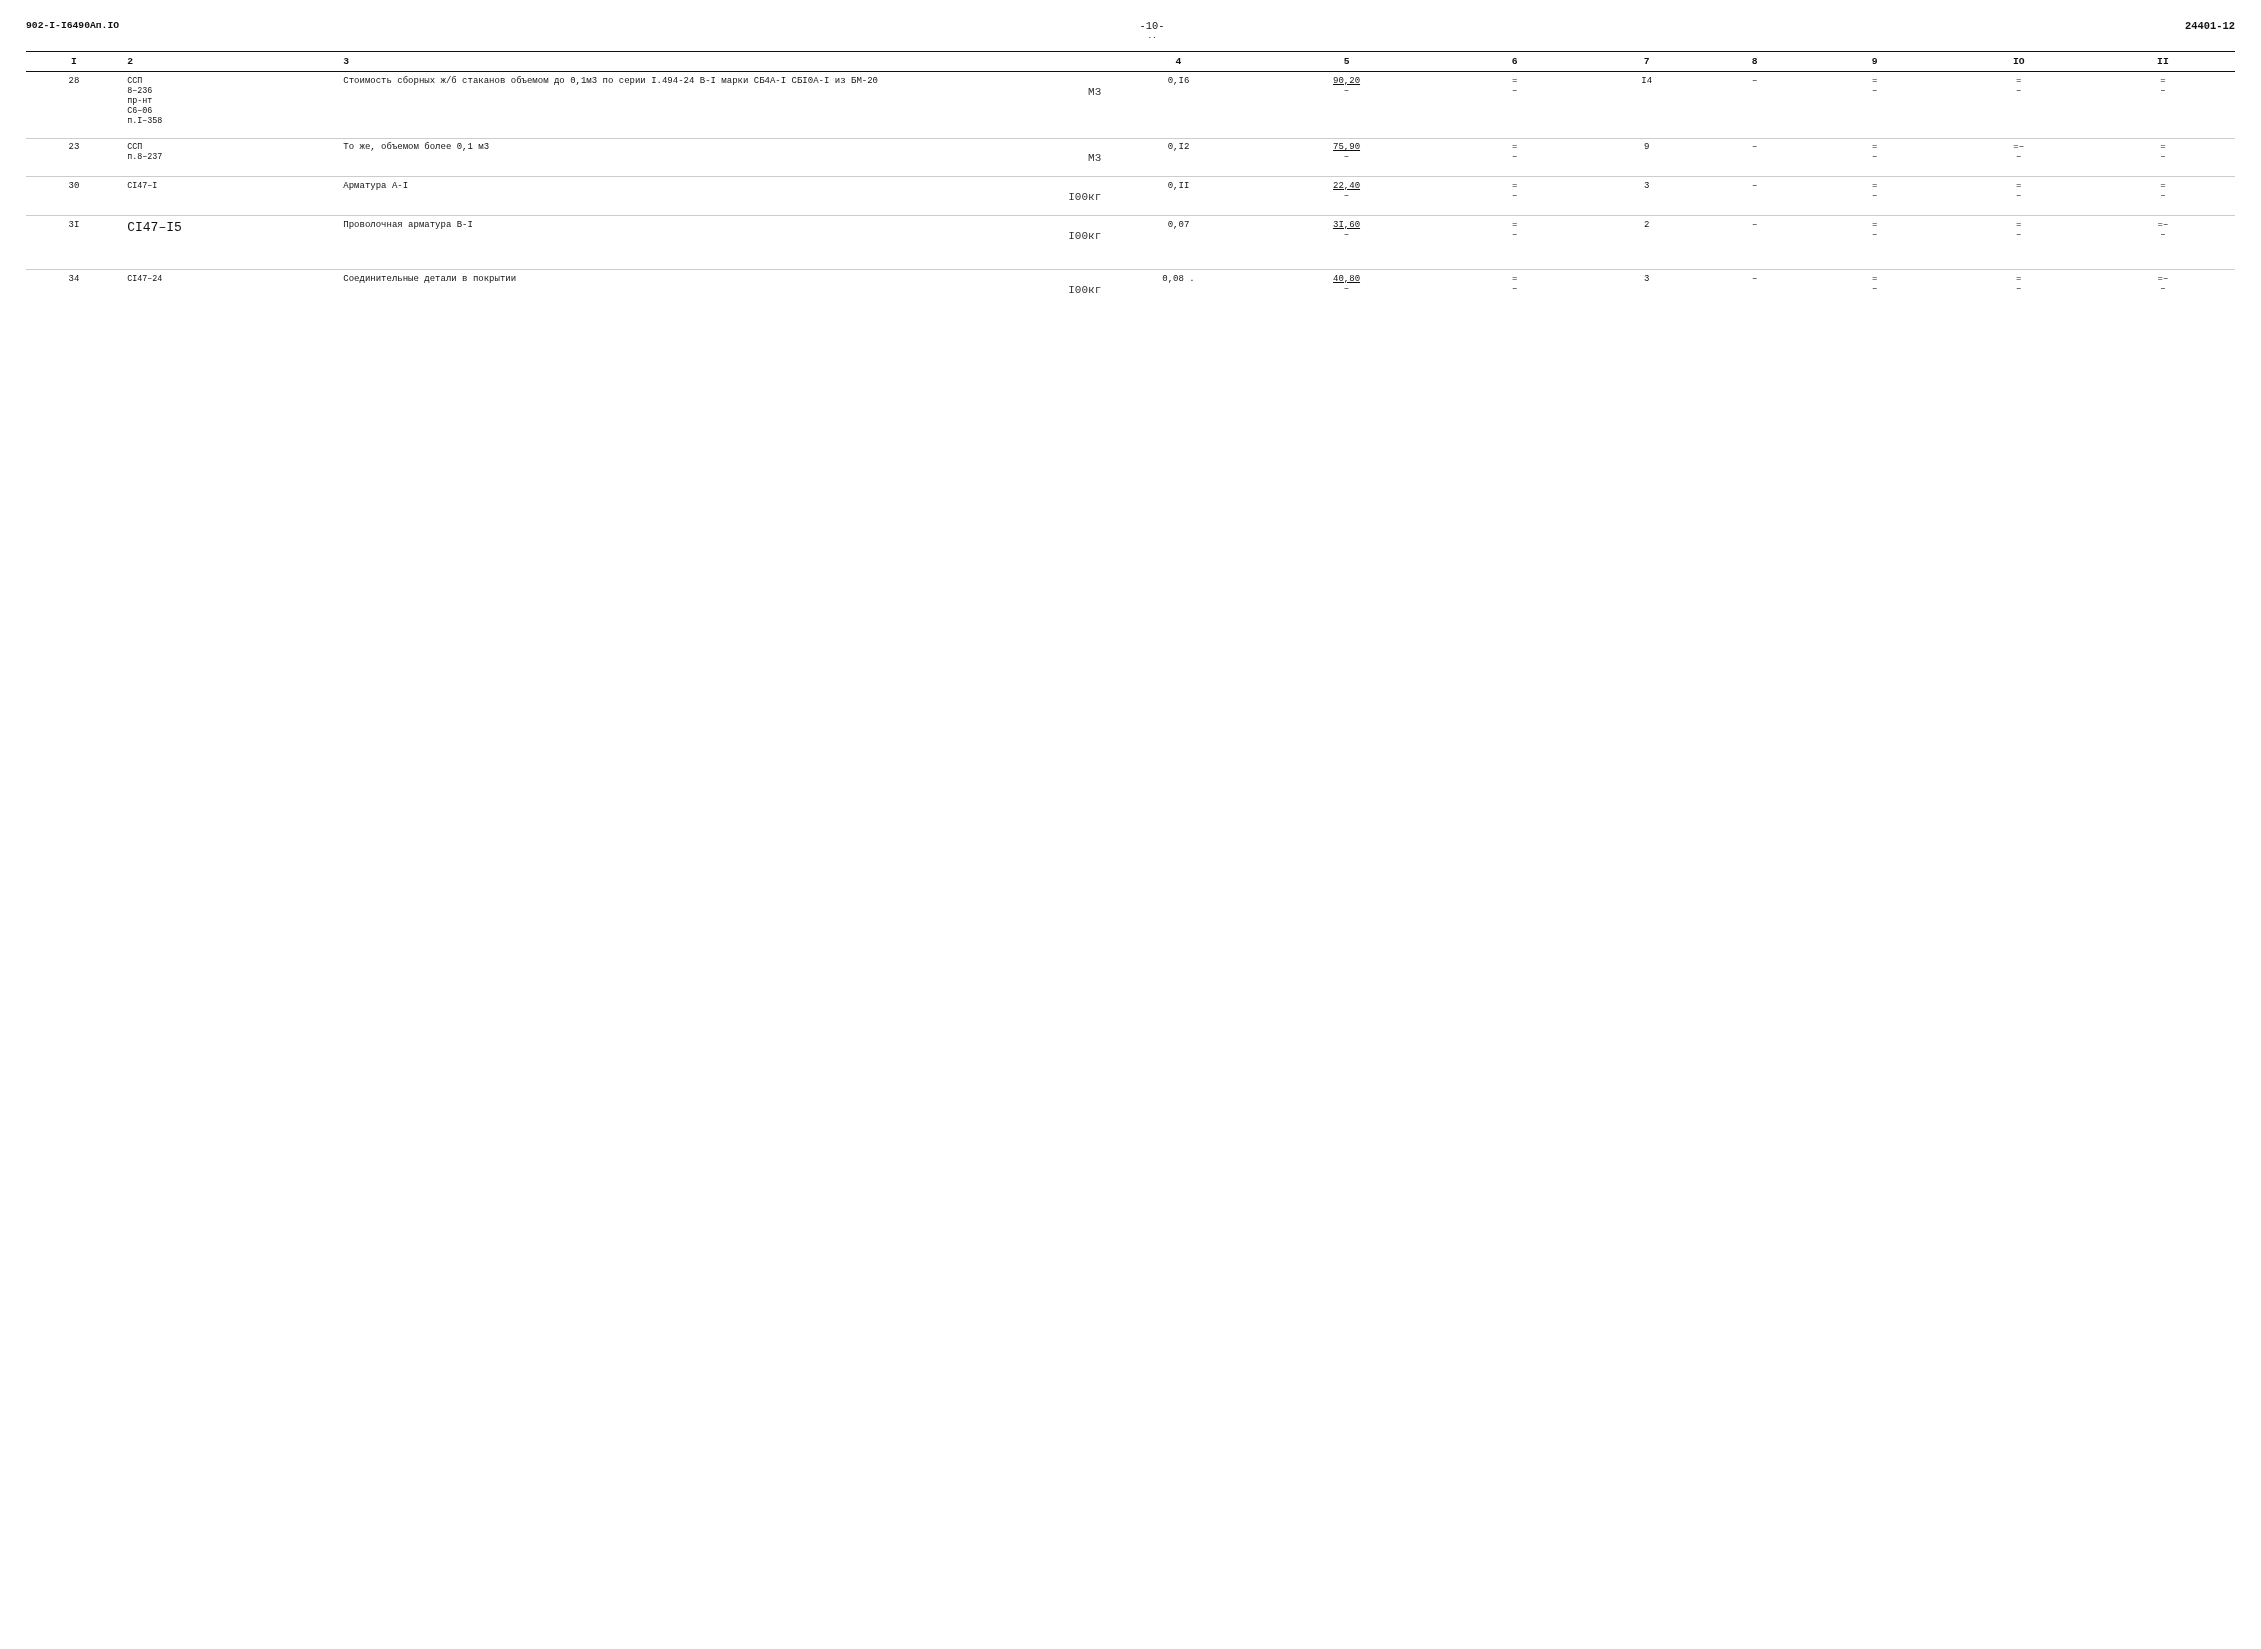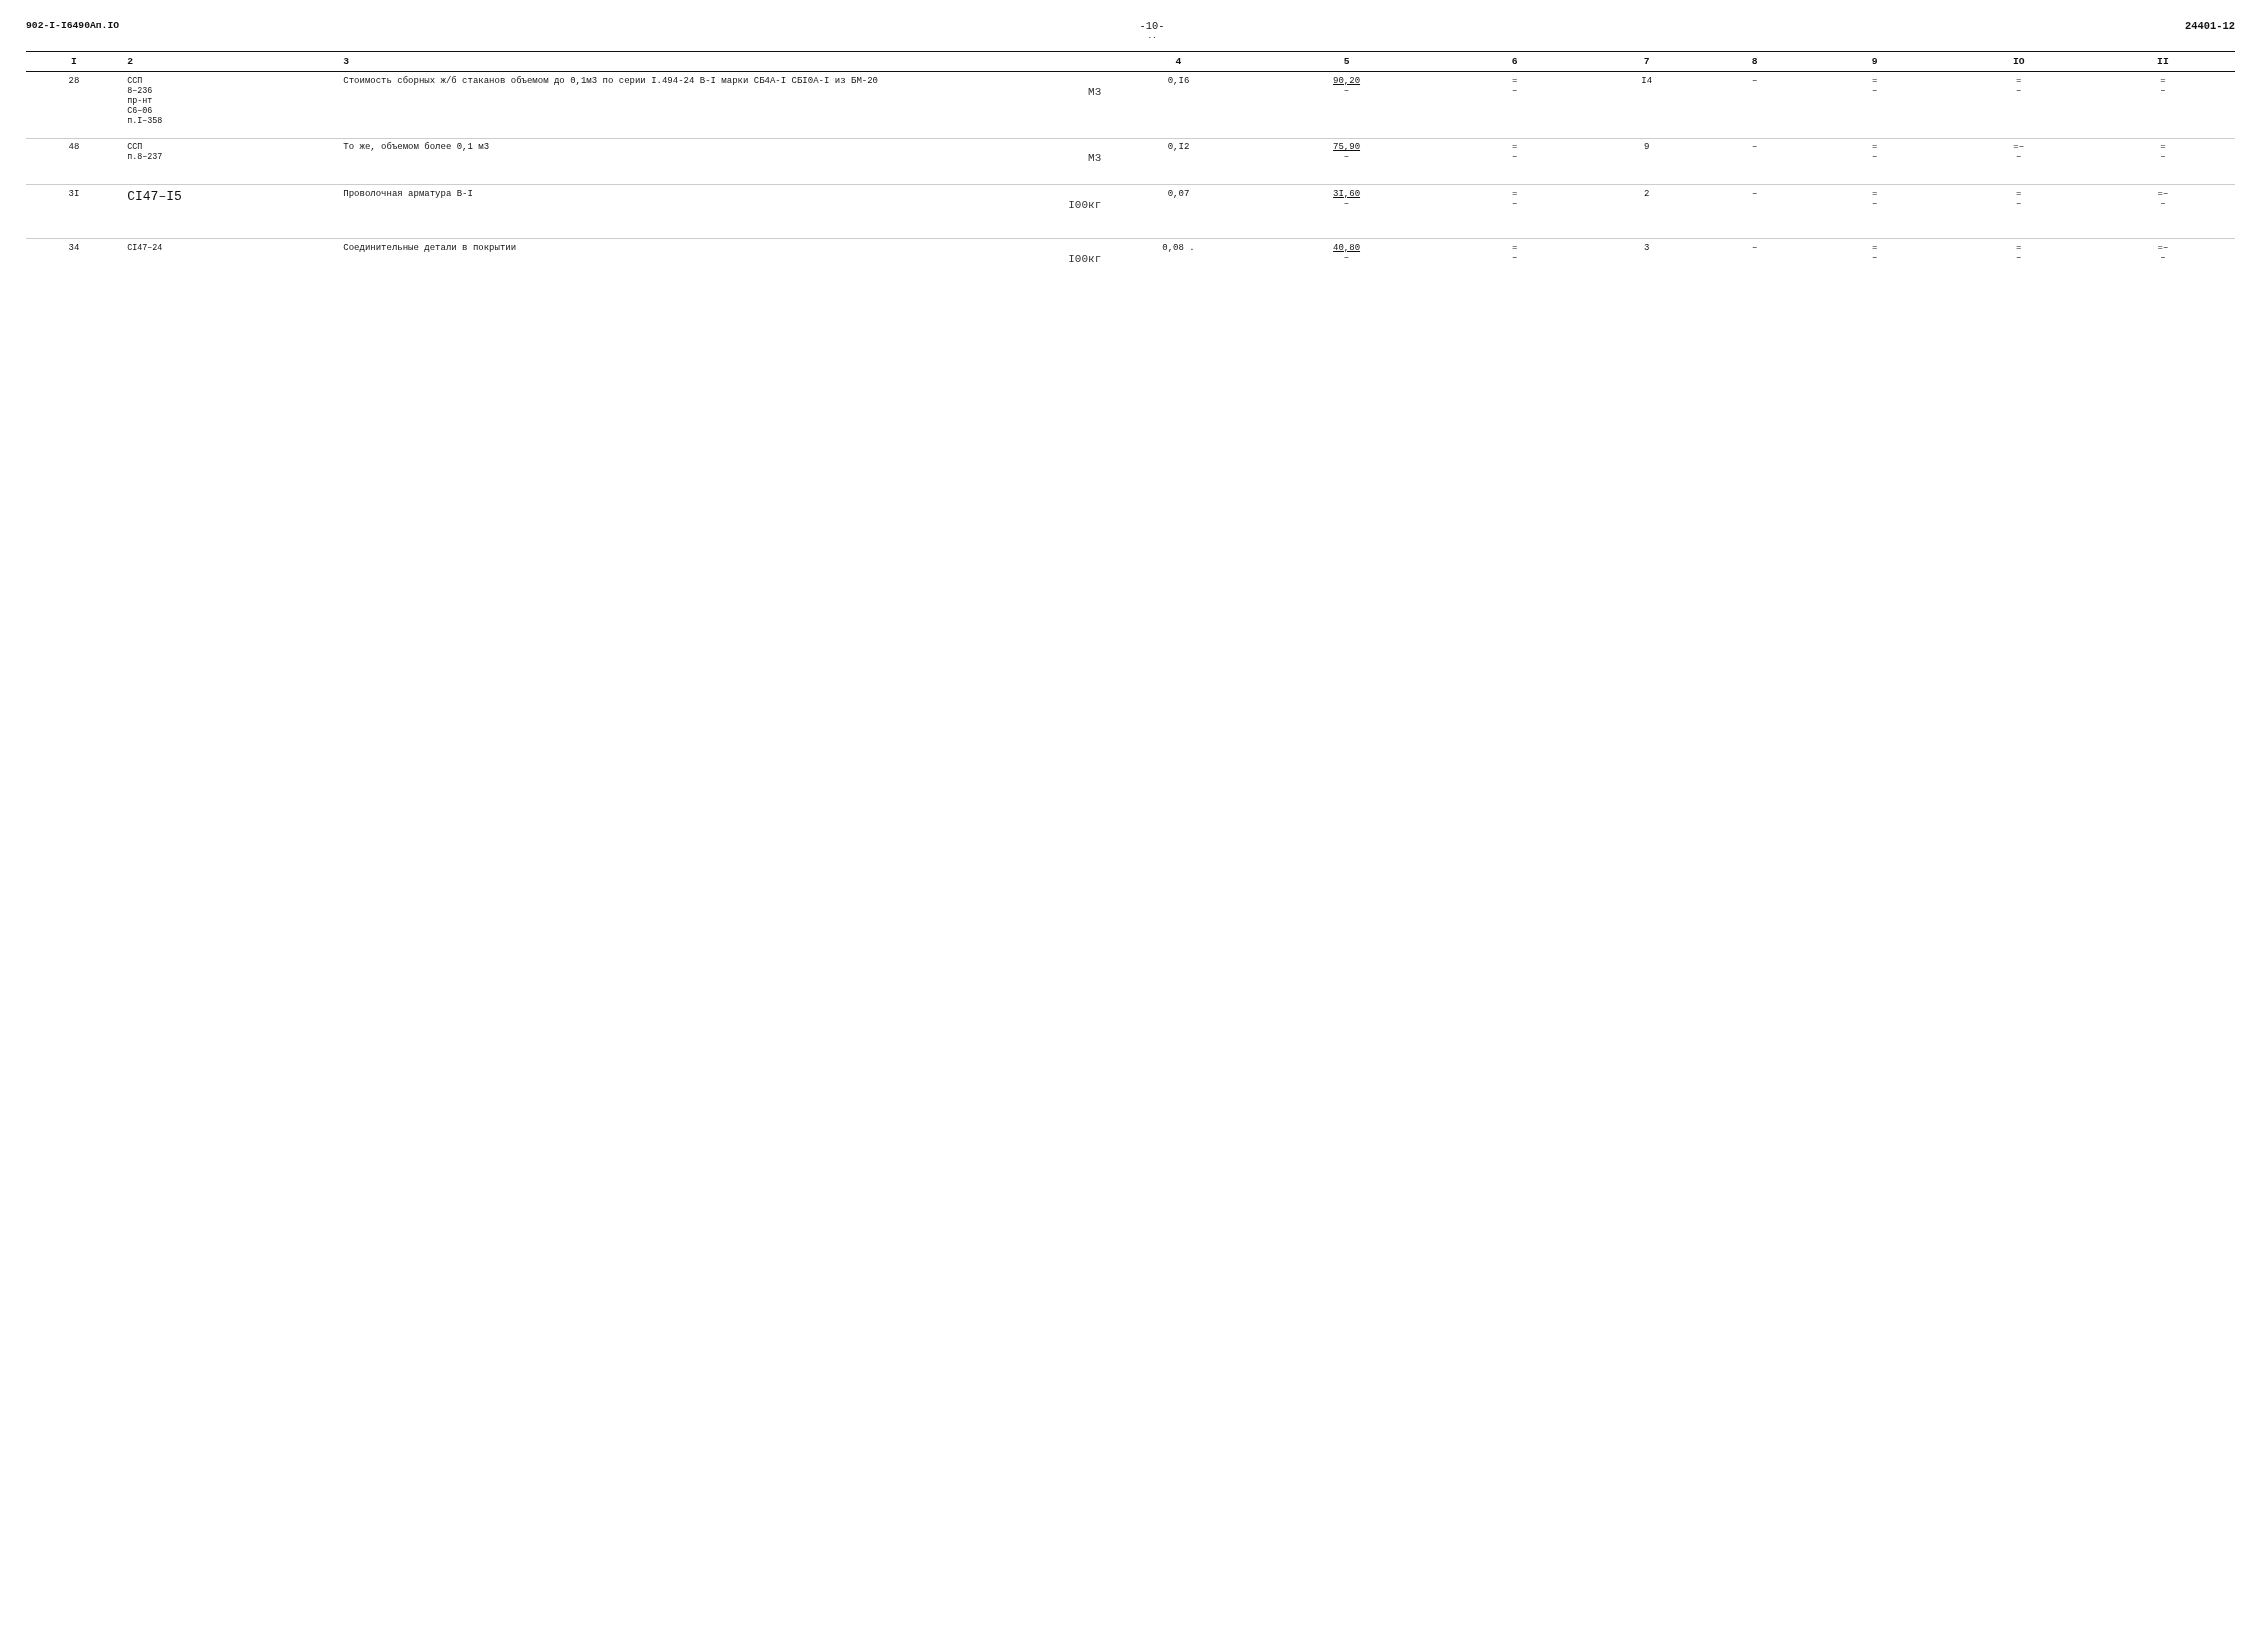--- a/index.html
+++ b/index.html
@@ -114,40 +114,57 @@
 –</td>
         <td class="col-10" style="white-space: pre-line; text-align: center;">=
 –</td>
         <td class="col-11" style="white-space: pre-line; text-align: center;">=
 –</td>
       </tr>
       <tr>
         <td colspan="11" style="height: 7.8px;"></td>
       </tr>
       <tr style="border-top: 0.6px solid rgb(204, 204, 204);">
-        <td class="col-1">48</td>
+        <td class="col-1">23</td>
         <td class="col-2" style="white-space: pre-line; font-size: 8.4px;">ССП
 п.8–237</td>
         <td class="col-3">То же, объемом более 0,1 м3<div class="unit-line">М3</div></td>
         <td class="col-4">0,I2</td>
         <td class="col-5"><span style="text-decoration: underline;">75,90</span><div style="text-align: center;">–</div></td>
         <td class="col-6" style="white-space: pre-line; text-align: center;">=
 –</td>
         <td class="col-7">9</td>
         <td class="col-8">–</td>
         <td class="col-9" style="white-space: pre-line; text-align: center;">=
 –</td>
         <td class="col-10" style="white-space: pre-line; text-align: center;">=–
 –</td>
         <td class="col-11" style="white-space: pre-line; text-align: center;">=
 –</td>
       </tr>
       <tr>
         <td colspan="11" style="height: 7.8px;"></td>
       </tr>
+      <tr style="border-top: 0.6px solid rgb(204, 204, 204);">
+        <td class="col-1">30</td>
+        <td class="col-2" style="white-space: pre-line; font-size: 8.4px;">СI47–I</td>
+        <td class="col-3">Арматура А-I<div class="unit-line">I00кг</div></td>
+        <td class="col-4">0,II</td>
+        <td class="col-5"><span style="text-decoration: underline;">22,40</span><div style="text-align: center;">–</div></td>
+        <td class="col-6" style="white-space: pre-line; text-align: center;">=
+–</td>
+        <td class="col-7">3</td>
+        <td class="col-8">–</td>
+        <td class="col-9" style="white-space: pre-line; text-align: center;">=
+–</td>
+        <td class="col-10" style="white-space: pre-line; text-align: center;">=
+–</td>
+        <td class="col-11" style="white-space: pre-line; text-align: center;">=
+–</td>
+      </tr>
       <tr>
         <td colspan="11" style="height: 7.8px;"></td>
       </tr>
       <tr style="border-top: 0.6px solid rgb(204, 204, 204);">
         <td class="col-1">3I</td>
         <td class="col-2" style="white-space: pre-line; font-size: 13px;">СI47–I5</td>
         <td class="col-3">Проволочная арматура В-I<div class="unit-line">I00кг</div></td>
         <td class="col-4">0,07</td>
         <td class="col-5"><span style="text-decoration: underline;">3I,60</span><div style="text-align: center;">–</div></td>
         <td class="col-6" style="white-space: pre-line; text-align: center;">=

